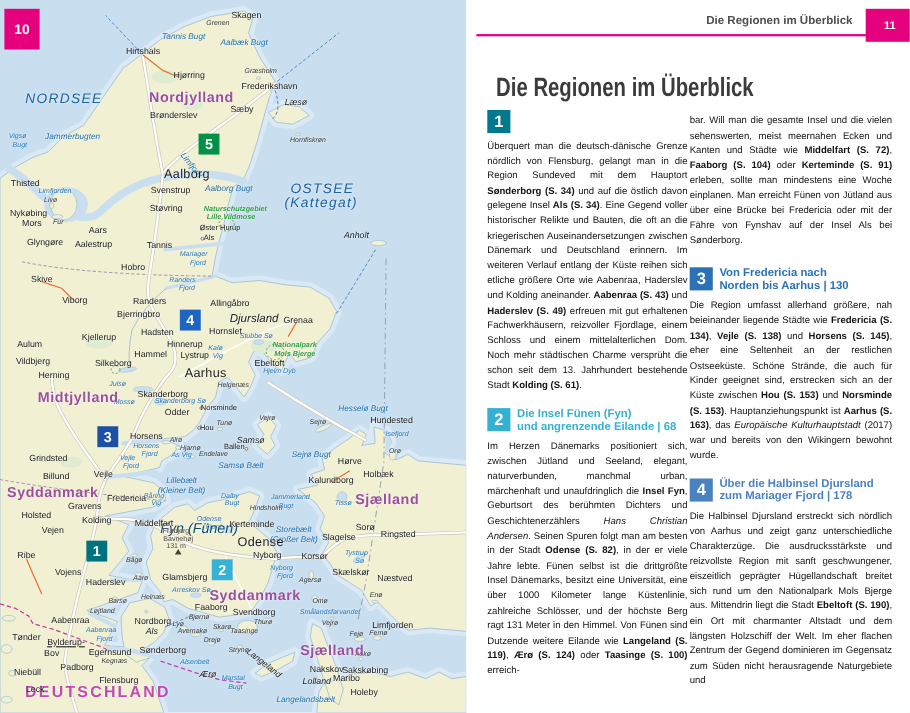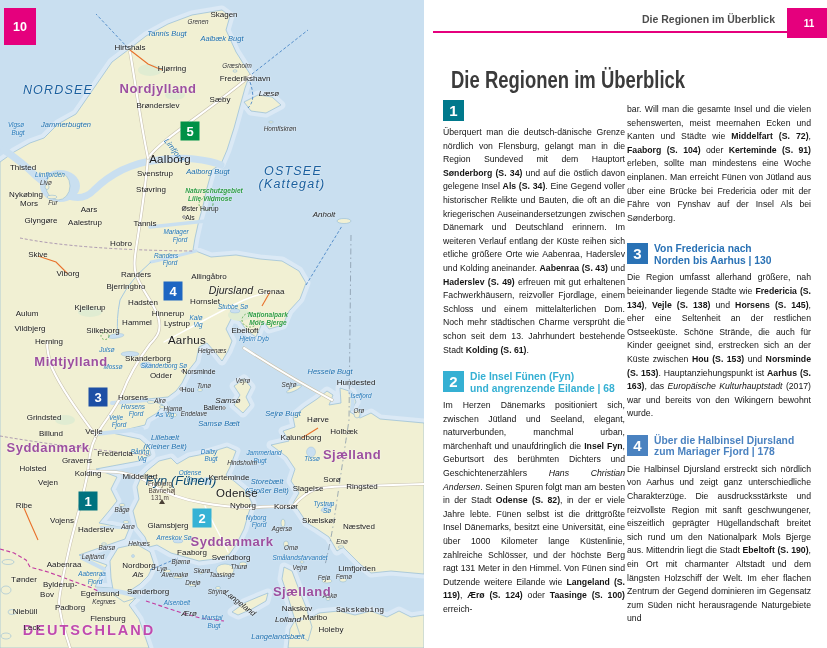--- a/index.html
+++ b/index.html
@@ -324,21 +324,21 @@
         <span class="map-label island-sm" style="left: 128px; top: 526px; transform: translate(-50%, -50%);">Aarø</span>
         <span class="map-label island-sm" style="left: 359px; top: 410px; transform: translate(-50%, -50%);">Orø</span>
         <span class="map-label island-sm" style="left: 282px; top: 528px; transform: translate(-50%, -50%);">Agersø</span>
         <span class="map-label island-sm" style="left: 291px; top: 547px; transform: translate(-50%, -50%);">Omø</span>
         <span class="map-label island-sm" style="left: 342px; top: 541px; transform: translate(-50%, -50%);">Enø</span>
         <span class="map-label island-sm" style="left: 300px; top: 567px; transform: translate(-50%, -50%);">Vejrø</span>
         <span class="map-label island-sm" style="left: 324px; top: 577px; transform: translate(-50%, -50%);">Fejø</span>
         <span class="map-label island-sm" style="left: 344px; top: 576px; transform: translate(-50%, -50%);">Femø</span>
         <span class="map-label island-sm" style="left: 330px; top: 595px; transform: translate(-50%, -50%);">Askø</span>
         <span class="map-label island" style="left: 288px; top: 619px; transform: translate(-50%, -50%);">Lolland</span>
-        <span class="map-label region" style="left: 158px; top: 88px; transform: translate(-50%, -50%);">Nordjylland</span>
+        <span class="map-label region" style="left: 174px; top: 88px; transform: translate(-50%, -50%);">Nordjylland</span>
         <span class="map-label region" style="left: 71px; top: 361px; transform: translate(-50%, -50%);">Midtjylland</span>
         <span class="map-label region" style="left: 48px; top: 447px; transform: translate(-50%, -50%);">Syddanmark</span>
         <span class="map-label region" style="left: 232px; top: 541px; transform: translate(-50%, -50%);">Syddanmark</span>
         <span class="map-label region" style="left: 352px; top: 454px; transform: translate(-50%, -50%);">Sjælland</span>
         <span class="map-label region" style="left: 302px; top: 591px; transform: translate(-50%, -50%);">Sjælland</span>
         <span class="map-label de" style="left: 89px; top: 630px; transform: translate(-50%, -50%);">DEUTSCHLAND</span>
         <span class="map-label nature" style="left: 214px; top: 190px; transform: translate(-50%, -50%);">Naturschutzgebiet</span>
         <span class="map-label nature" style="left: 210px; top: 198px; transform: translate(-50%, -50%);">Lille Vildmose</span>
         <span class="map-label nature" style="left: 268px; top: 314px; transform: translate(-50%, -50%);">Nationalpark</span>
         <span class="map-label nature" style="left: 268px; top: 322px; transform: translate(-50%, -50%);">Mols Bjerge</span>
@@ -394,21 +394,21 @@
         <span class="map-label city" style="left: 77px; top: 460px; transform: translate(-50%, -50%);">Gravens</span>
         <span class="map-label city" style="left: 33px; top: 468px; transform: translate(-50%, -50%);">Holsted</span>
         <span class="map-label city" style="left: 48px; top: 482px; transform: translate(-50%, -50%);">Vejen</span>
         <span class="map-label city" style="left: 88px; top: 473px; transform: translate(-50%, -50%);">Kolding</span>
         <span class="map-label city" style="left: 140px; top: 476px; transform: translate(-50%, -50%);">Middelfart</span>
         <span class="map-label city" style="left: 24px; top: 505px; transform: translate(-50%, -50%);">Ribe</span>
         <span class="map-label city" style="left: 62px; top: 520px; transform: translate(-50%, -50%);">Vojens</span>
         <span class="map-label city" style="left: 96px; top: 529px; transform: translate(-50%, -50%);">Haderslev</span>
         <span class="map-label city" style="left: 64px; top: 564px; transform: translate(-50%, -50%);">Aabenraa</span>
         <span class="map-label city" style="left: 24px; top: 579px; transform: translate(-50%, -50%);">Tønder</span>
-        <span class="map-label city" style="left: 60px; top: 584px; transform: translate(-50%, -50%);">Bylderup-</span>
+        <span class="map-label city" style="left: 60px; top: 584px; transform: translate(-50%, -50%); text-decoration: underline;">Bylderup-</span>
         <span class="map-label city" style="left: 47px; top: 594px; transform: translate(-50%, -50%);">Bov</span>
         <span class="map-label city" style="left: 70px; top: 607px; transform: translate(-50%, -50%);">Padborg</span>
         <span class="map-label city" style="left: 100px; top: 593px; transform: translate(-50%, -50%);">Egernsund</span>
         <span class="map-label city" style="left: 148px; top: 591px; transform: translate(-50%, -50%);">Sønderborg</span>
         <span class="map-label city" style="left: 139px; top: 565px; transform: translate(-50%, -50%);">Nordborg</span>
         <span class="map-label city" style="left: 108px; top: 618px; transform: translate(-50%, -50%);">Flensburg</span>
         <span class="map-label city" style="left: 25px; top: 611px; transform: translate(-50%, -50%);">Niebüll</span>
         <span class="map-label city" style="left: 32px; top: 627px; transform: translate(-50%, -50%);">Leck</span>
         <span class="map-label city-lg" style="left: 211px; top: 493px; transform: translate(-50%, -50%);">Odense</span>
         <span class="map-label city" style="left: 229px; top: 477px; transform: translate(-50%, -50%);">Kerteminde</span>
@@ -422,21 +422,21 @@
         <span class="map-label city" style="left: 318px; top: 419px; transform: translate(-50%, -50%);">Hørve</span>
         <span class="map-label city" style="left: 344px; top: 431px; transform: translate(-50%, -50%);">Holbæk</span>
         <span class="map-label city" style="left: 301px; top: 437px; transform: translate(-50%, -50%);">Kalundborg</span>
         <span class="map-label city" style="left: 332px; top: 479px; transform: translate(-50%, -50%);">Sorø</span>
         <span class="map-label city" style="left: 362px; top: 486px; transform: translate(-50%, -50%);">Ringsted</span>
         <span class="map-label city" style="left: 308px; top: 488px; transform: translate(-50%, -50%);">Slagelse</span>
         <span class="map-label city" style="left: 319px; top: 520px; transform: translate(-50%, -50%);">Skælskør</span>
         <span class="map-label city" style="left: 359px; top: 526px; transform: translate(-50%, -50%);">Næstved</span>
         <span class="map-label city" style="left: 357px; top: 568px; transform: translate(-50%, -50%);">Limfjorden</span>
         <span class="map-label city" style="left: 297px; top: 608px; transform: translate(-50%, -50%);">Nakskov</span>
-        <span class="map-label city" style="left: 360px; top: 609px; transform: translate(-50%, -50%); font-family: Liberation Mono, monospace;">Sakskøbing</span>
+        <span class="map-label city" style="left: 332px; top: 609px; transform: translate(-50%, -50%);">Sakskøbing</span>
         <span class="map-label city" style="left: 315px; top: 617px; transform: translate(-50%, -50%);">Maribo</span>
         <span class="map-label city" style="left: 331px; top: 629px; transform: translate(-50%, -50%);">Holeby</span>
       </div>
 
     <div>
 
     <div class="map-marker" style="left: 88px; top: 501px; transform: translate(-50%, -50%); background: rgb(0, 114, 127);">1</div>
         <div class="map-marker" style="left: 202px; top: 518px; transform: translate(-50%, -50%); background: rgb(53, 178, 213);">2</div>
         <div class="map-marker" style="left: 98px; top: 397px; transform: translate(-50%, -50%); background: rgb(29, 79, 165);">3</div>
         <div class="map-marker" style="left: 173px; top: 291px; transform: translate(-50%, -50%); background: rgb(30, 102, 194);">4</div>

